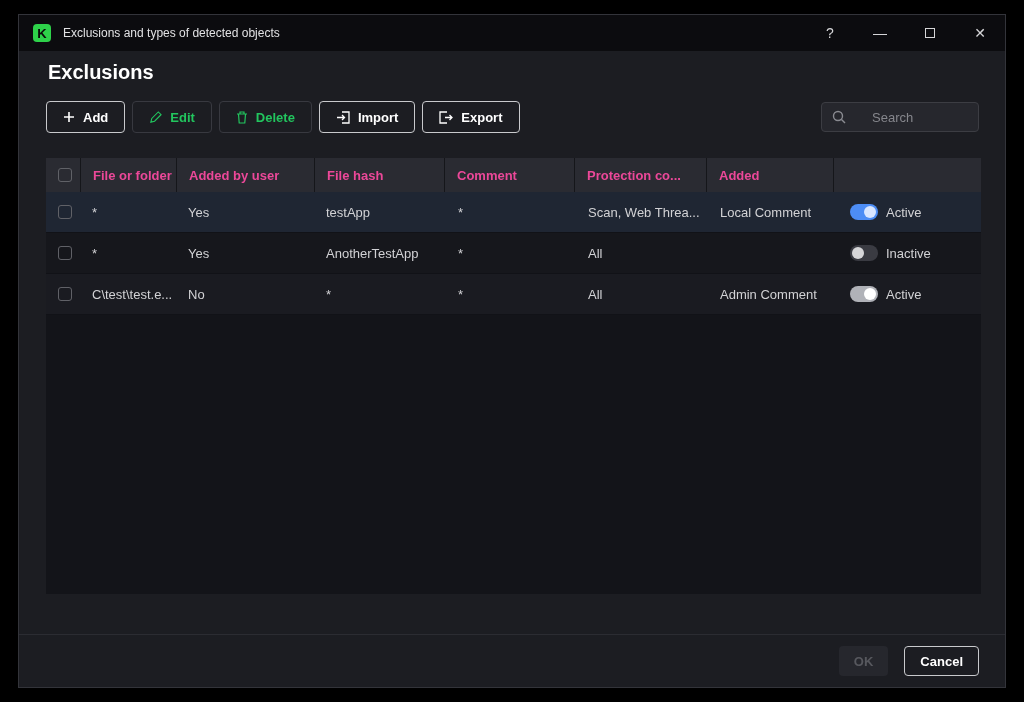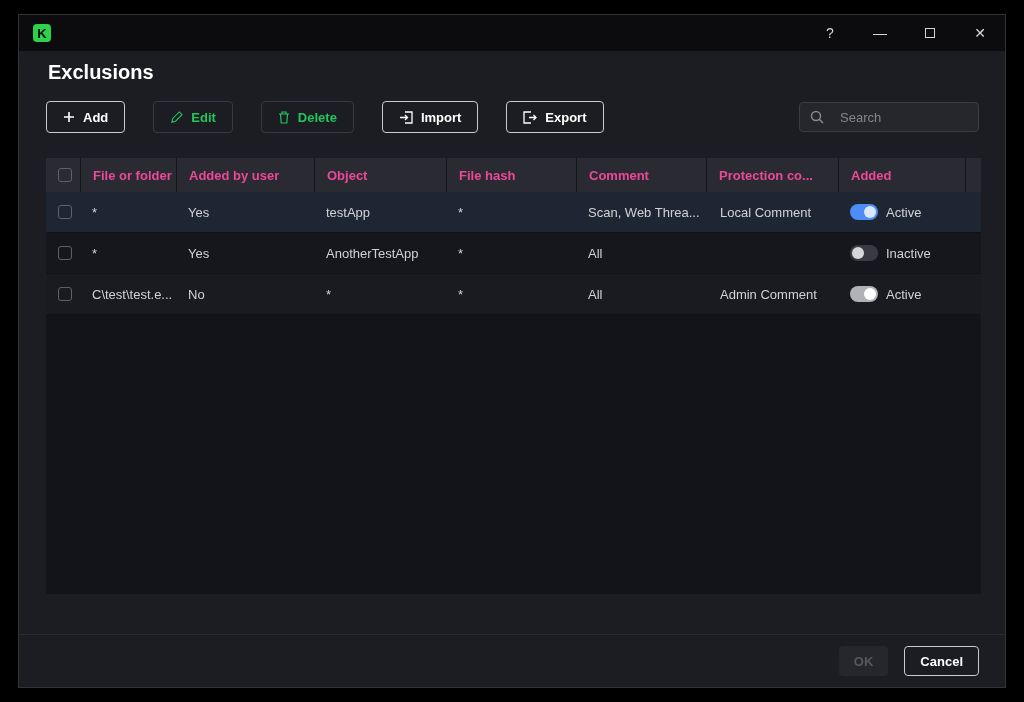--- a/index.html
+++ b/index.html
@@ -28,34 +28,34 @@
   }
   .maxbox { width:10px; height:10px; border:1px solid #d6d6d8; display:inline-block; }
 
   
   .page-title {
     position:absolute; left:29px; top:46px;
     font-size:20px; font-weight:bold; color:#ffffff;
   }
 
   
-  .toolbar { position:absolute; left:27px; top:86px; display:flex; gap:28px; }
+  .toolbar { position:absolute; left:27px; top:86px; display:flex; gap:7px; }
   .btn {
     height:32px; padding:0 16px; border-radius:4px;
     border:1px solid #c9cacd; background:transparent;
     color:#ffffff; font-size:13px; font-weight:bold;
     display:flex; align-items:center; gap:8px;
   }
   .btn.disabled { border-color:#383940; color:#22c55e; }
   .btn svg { flex:0 0 auto; }
 
   .searchbox {
-    position:absolute; right:26px; top:87px; width:180px; height:30px;
+    position:absolute; right:26px; top:87px; width:158px; height:30px;
     background:#26272d; border:1px solid #3c3d43; border-radius:4px;
-    display:flex; align-items:center; padding:0 10px; gap:16px; color:#8a8b91;
+    display:flex; align-items:center; padding:0 10px; gap:26px; color:#8a8b91;
   }
   .searchbox input {
     flex:1; min-width:0; background:transparent; border:none; outline:none;
     color:#cfcfd2; font-size:13px;
   }
   .searchbox input::placeholder { color:#85868c; }
 
   
   .table {
     position:absolute; left:27px; top:143px; width:935px; height:436px;
@@ -122,20 +122,21 @@
     color:#ffffff; font-size:13px; font-weight:bold;
   }
 </style>
 </head>
 <body>
 
 <div class="window">
 
   <div class="titlebar">
     <div class="logo">K</div>
+    <div class="win-title">Exclusions and types of detected objects</div>
     <div class="win-controls">
       <div class="win-btn">?</div>
       <div class="win-btn">—</div>
       <div class="win-btn">
           <span class="maxbox"></span>
         </div>
       <div class="win-btn">✕</div>
     </div>
   </div>
 
@@ -184,21 +185,20 @@
     <input type="text" placeholder="Search" style="">
   </div>
 
   <div class="table">
     <div class="trow thead">
       <div class="th c-check">
           <span class="checkbox"></span>
         </div>
       <div class="th c-file">File or folder</div>
       <div class="th c-added">Added by user</div>
-      <div class="th c-obj">Object</div>
       <div class="th c-hash">File hash</div>
       <div class="th c-com">Comment</div>
       <div class="th c-prot">Protection co...</div>
       <div class="th c-stat">Added</div>
       <div class="th c-extra"></div>
     </div>
 
     <div class="trow row r0">
       <div class="cell c-check">
           <span class="checkbox"></span>

